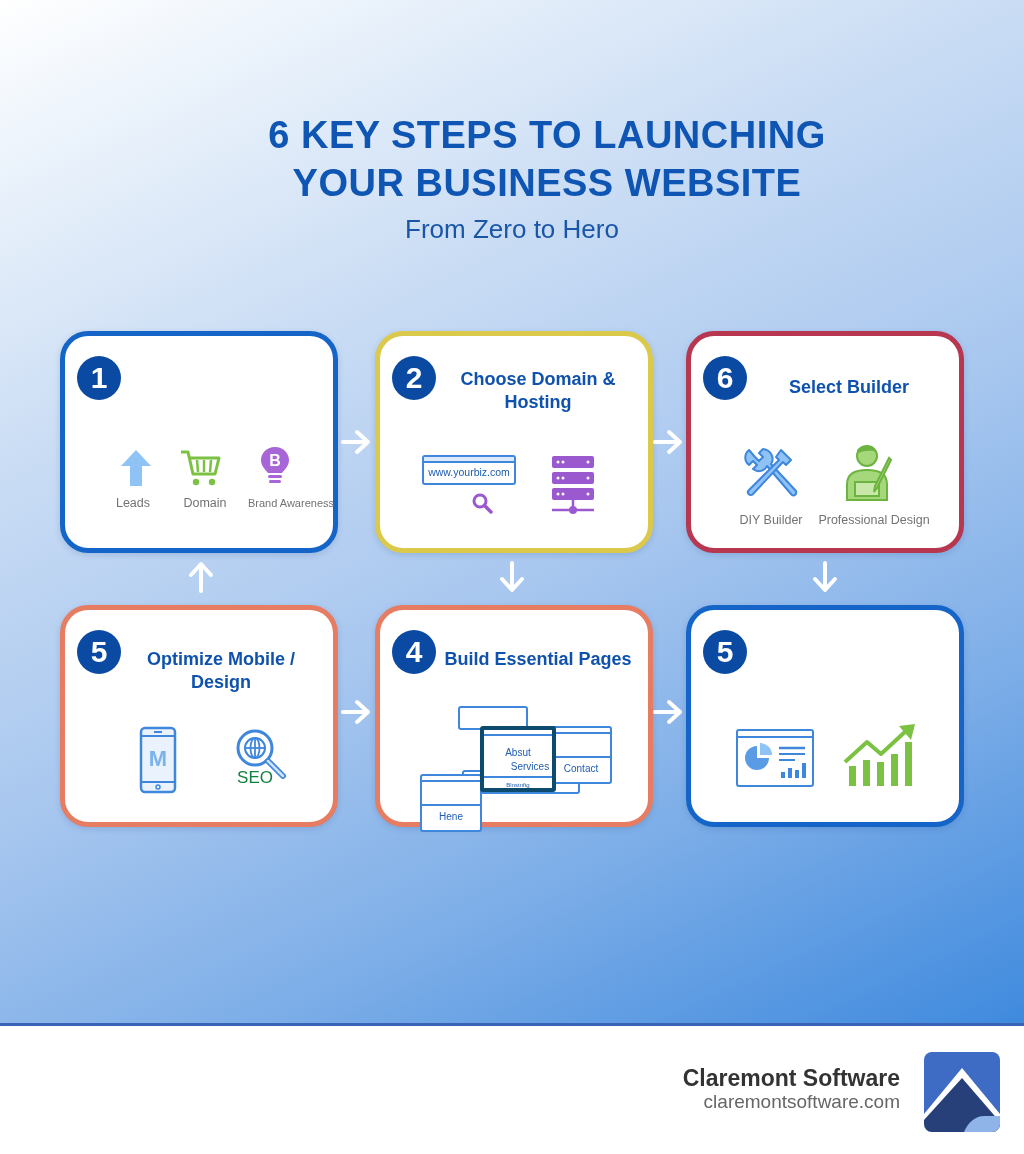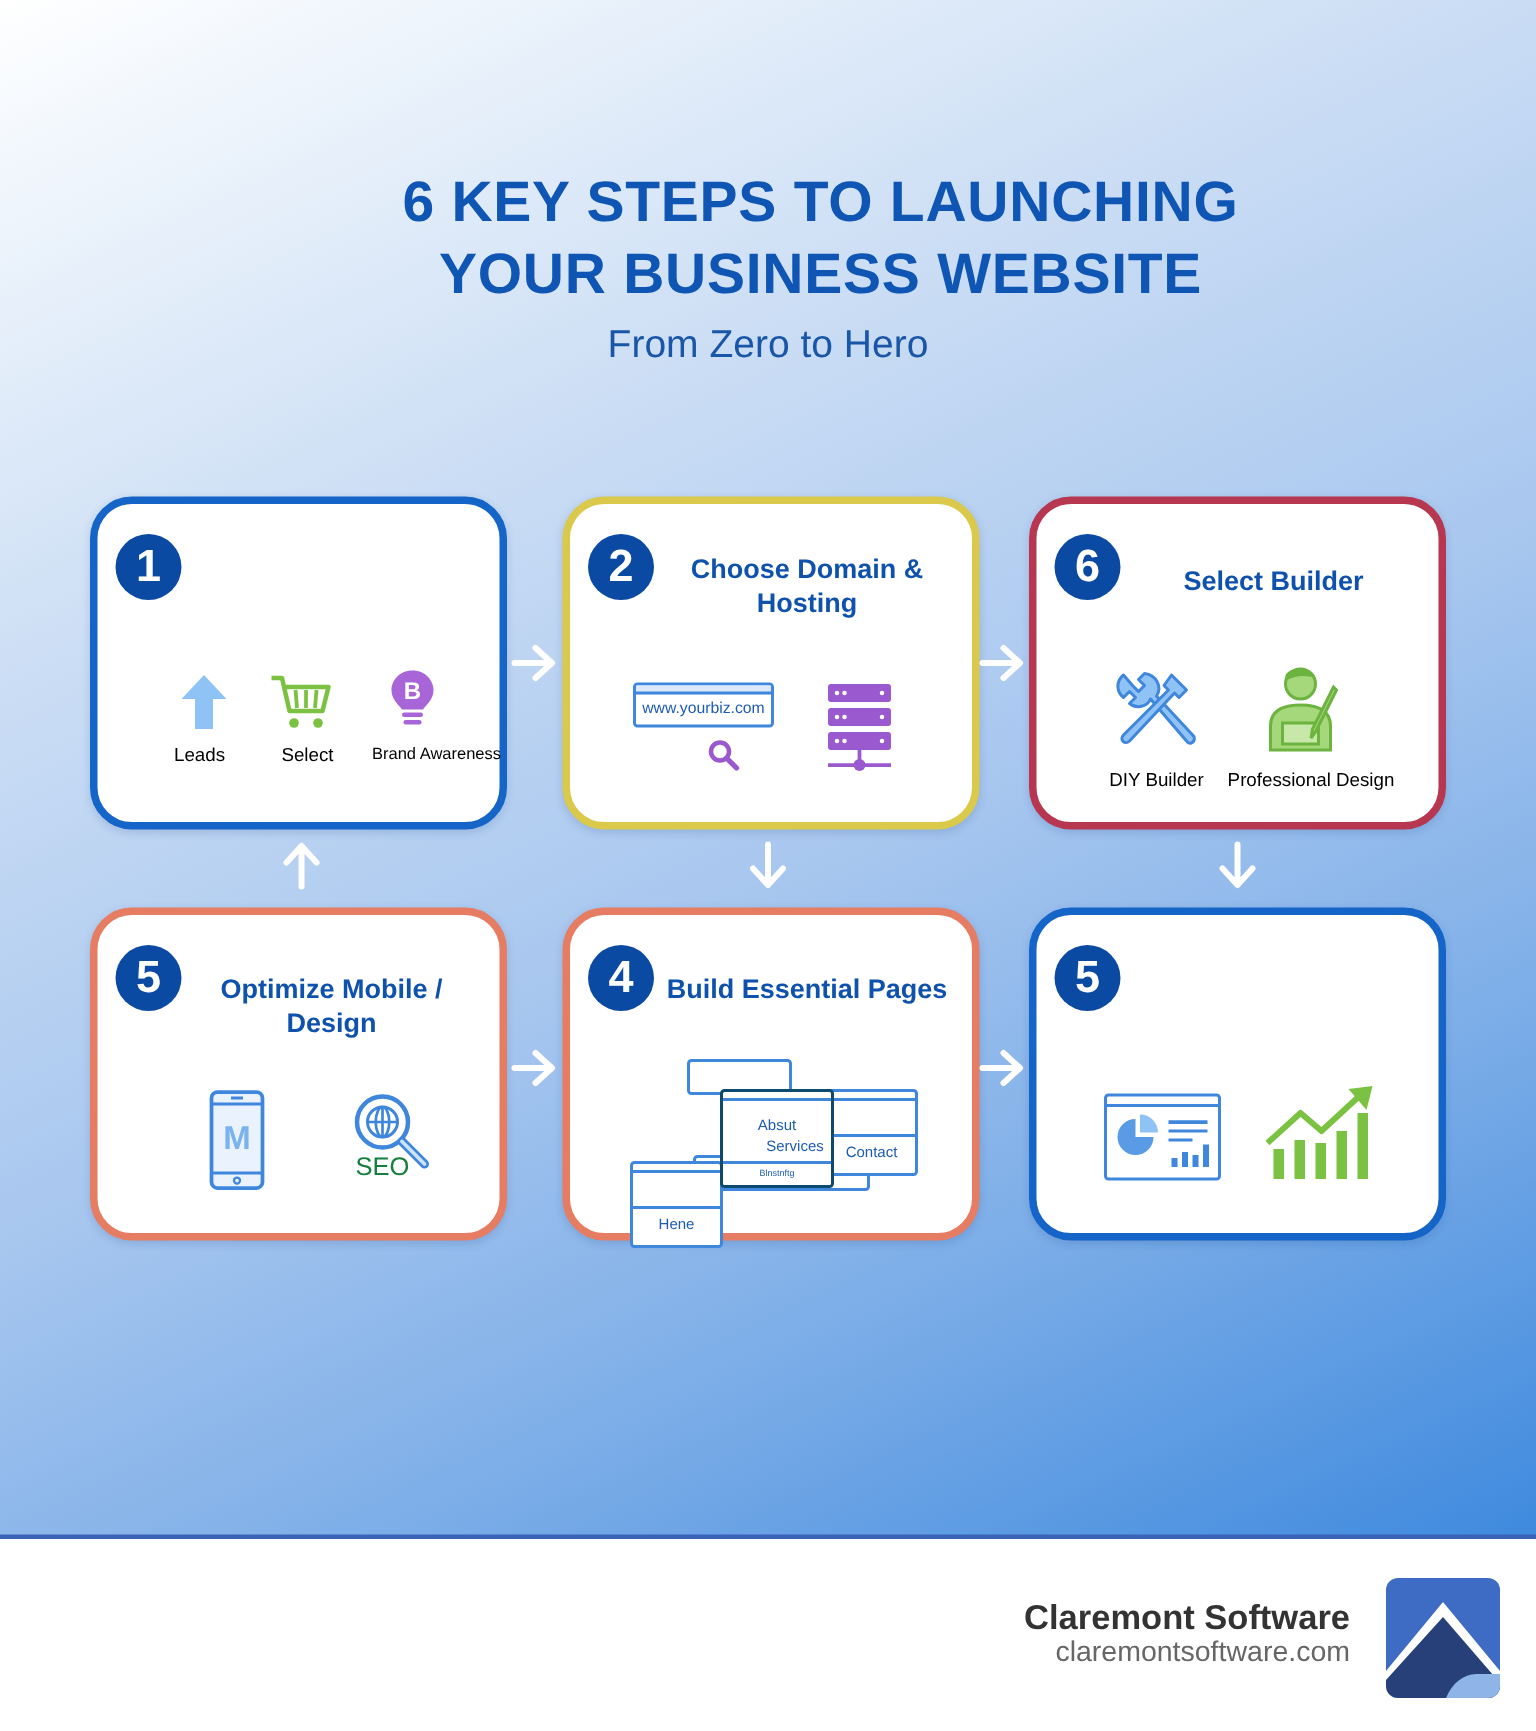--- a/index.html
+++ b/index.html
@@ -40,21 +40,21 @@
   .badge {
     position: absolute; left: 12px; top: 20px; width: 44px; height: 44px;
     border-radius: 50%; background: #0b4aa2; color: #fff;
     font-weight: bold; font-size: 30px; text-align: center; line-height: 44px;
   }
   .card-title {
     position: absolute; left: 58px; right: 10px; top: 32px;
     color: #0f52ad; font-weight: bold; font-size: 18px; text-align: center; line-height: 23px;
   }
   .icon-label {
-    position: absolute; color: #000000; font-size: 12.5px; text-align: center; white-space: nowrap;
+    position: absolute; color: #737373; font-size: 12.5px; text-align: center; white-space: nowrap;
     transform: translateX(-50%);
   }
   .icon { position: absolute; }
   .arrow { position: absolute; }
   .brand-name {
     position: absolute; right: 124px; top: 1065px; color: #333; font-weight: bold; font-size: 23px;
   }
   .brand-url {
     position: absolute; right: 124px; top: 1091px; color: #666; font-size: 19px;
   }
@@ -77,21 +77,21 @@
   </svg>
   <div class="icon-label" style="left:68px; top:160px;">Leads</div>
   <svg class="icon" style="left:114px; top:112px;" width="44" height="40" viewBox="0 0 44 40">
     <path d="M2 4 H9 L14 26 H36 L40 10 H11" fill="none" stroke="#7cc242" stroke-width="3" stroke-linejoin="round"></path>
     <line x1="18" y1="12" x2="19" y2="24" stroke="#7cc242" stroke-width="2.5"></line>
     <line x1="25" y1="12" x2="25" y2="24" stroke="#7cc242" stroke-width="2.5"></line>
     <line x1="32" y1="12" x2="31" y2="24" stroke="#7cc242" stroke-width="2.5"></line>
     <circle cx="17" cy="34" r="3.2" fill="#7cc242"></circle>
     <circle cx="33" cy="34" r="3.2" fill="#7cc242"></circle>
   </svg>
-  <div class="icon-label" style="left:140px; top:160px;">Select</div>
+  <div class="icon-label" style="left:140px; top:160px;">Domain</div>
   <svg class="icon" style="left:194px; top:109px;" width="32" height="44" viewBox="0 0 32 44">
     <path d="M16 2 C7 2 2 9 2 15 C2 21 6 24 9 28 H23 C26 24 30 21 30 15 C30 9 25 2 16 2 Z" fill="#a865d8"></path>
     <rect x="9" y="30" width="14" height="3" rx="1.5" fill="#a865d8"></rect>
     <rect x="10" y="35" width="12" height="3" rx="1.5" fill="#a865d8"></rect>
     <text x="16" y="21" text-anchor="middle" fill="#fff" font-size="16" font-weight="bold" font-family="Liberation Sans, sans-serif">B</text>
   </svg>
   <div class="icon-label" style="left:226px; top:161px; font-size:11px;">Brand Awareness</div>
 </div>
 
 <div class="card yellow" style="left:375px; top:331px;">
@@ -178,21 +178,21 @@
   <div class="icon" style="left:40px; top:116px; width:62px; height:58px; border:2px solid #3f86dd; border-radius:3px; background:#fff;margin-top:48px;">
     <div style="height:6px; border-bottom:2px solid #3f86dd;"></div>
     <div style="height:24px; border-bottom:2px solid #3f86dd;"></div>
     <div style="font-size:10px; color:#1d5cb2; text-align:center; line-height:22px;">Hene</div>
   </div>
   <div class="icon" style="left:170px; top:116px; width:62px; height:58px; border:2px solid #3f86dd; border-radius:3px; background:#fff;">
     <div style="height:6px; border-bottom:2px solid #3f86dd;"></div>
     <div style="height:24px; border-bottom:2px solid #3f86dd;"></div>
     <div style="font-size:10px; color:#1d5cb2; text-align:center; line-height:22px;">Contact</div>
   </div>
-  <div class="icon" style="left:100px; top:116px; width:76px; height:66px; border:2px solid #0c4a6e; border-radius:3px; background:#fff;">
+  <div class="icon" style="left:100px; top:116px; width:76px; height:66px; border:4px solid #0c4a6e; border-radius:3px; background:#fff;">
     <div style="height:6px; border-bottom:2px solid #3f86dd;"></div>
     <div style="font-size:10px; color:#1d5cb2; text-align:center; line-height:14px; padding-top:10px;">Absut</div>
     <div style="font-size:10px; color:#1d5cb2; text-align:center; line-height:14px; height:18px; border-bottom:2px solid #3f86dd;padding-left:24px;">Services</div>
     <div style="font-size:6px; color:#1d5cb2; text-align:center; line-height:14px;">Blnstnftg</div>
   </div>
 </div>
 
 <div class="card blue" style="left:686px; top:605px;">
   <div class="badge">5</div>
   <svg class="icon" style="left:44px; top:118px;" width="80" height="60" viewBox="0 0 80 60">

